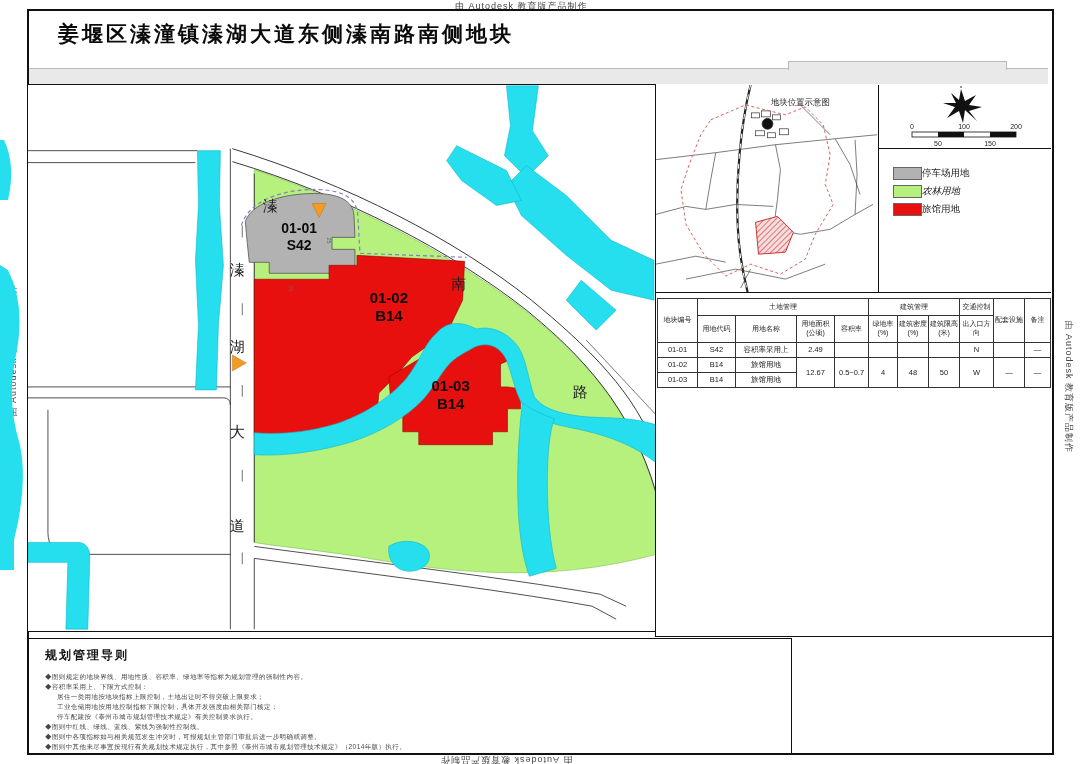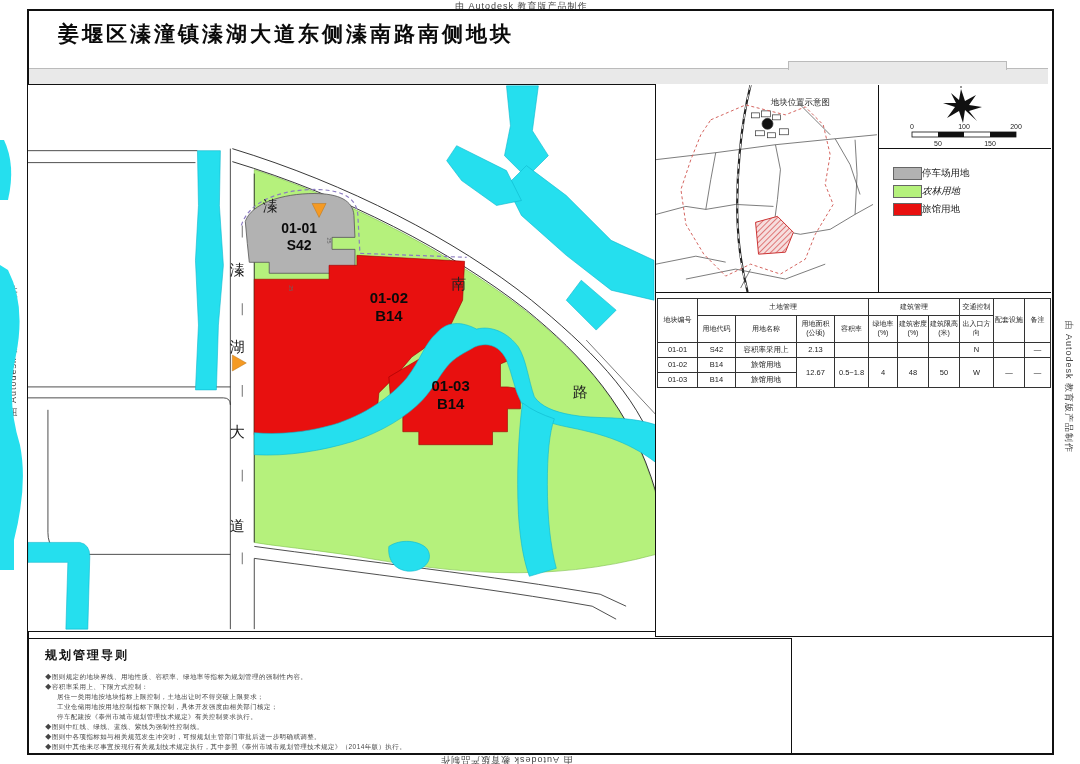--- a/index.html
+++ b/index.html
@@ -266,35 +266,35 @@
     <th>容积率</th>
     <th>绿地率(%)</th>
     <th>建筑密度(%)</th>
     <th>建筑限高(米)</th>
     <th>出入口方向</th>
   </tr>
   <tr class="dr">
     <td>01-01</td>
     <td>S42</td>
     <td>容积率采用上</td>
-    <td>2.13</td>
+    <td>2.49</td>
     <td></td>
     <td></td>
     <td></td>
     <td></td>
     <td>N</td>
     <td></td>
     <td>—</td>
   </tr>
   <tr class="dr">
     <td>01-02</td>
     <td>B14</td>
     <td>旅馆用地</td>
     <td rowspan="2">12.67</td>
-    <td rowspan="2">0.5~1.8</td>
+    <td rowspan="2">0.5~0.7</td>
     <td rowspan="2">4</td>
     <td rowspan="2">48</td>
     <td rowspan="2">50</td>
     <td rowspan="2">W</td>
     <td rowspan="2">—</td>
     <td rowspan="2">—</td>
   </tr>
   <tr class="dr">
     <td>01-03</td>
     <td>B14</td>

